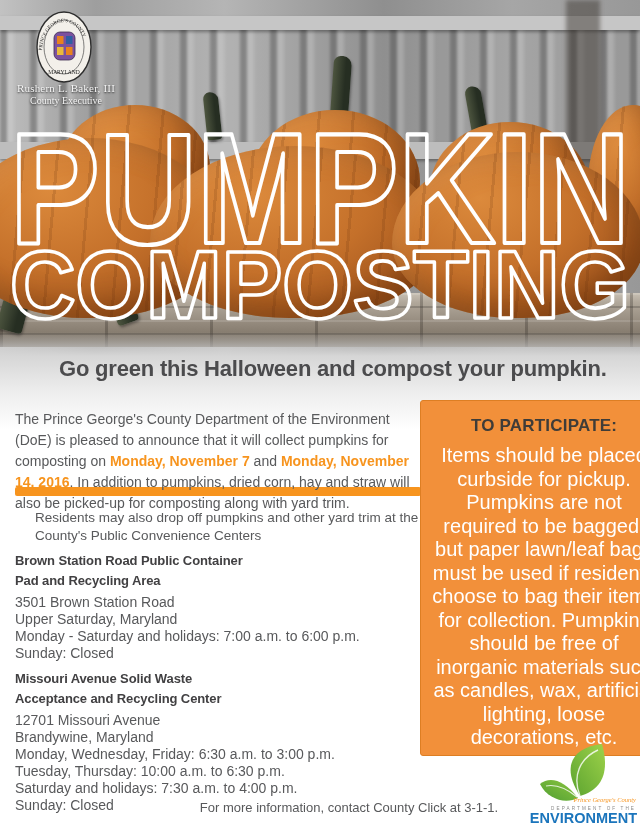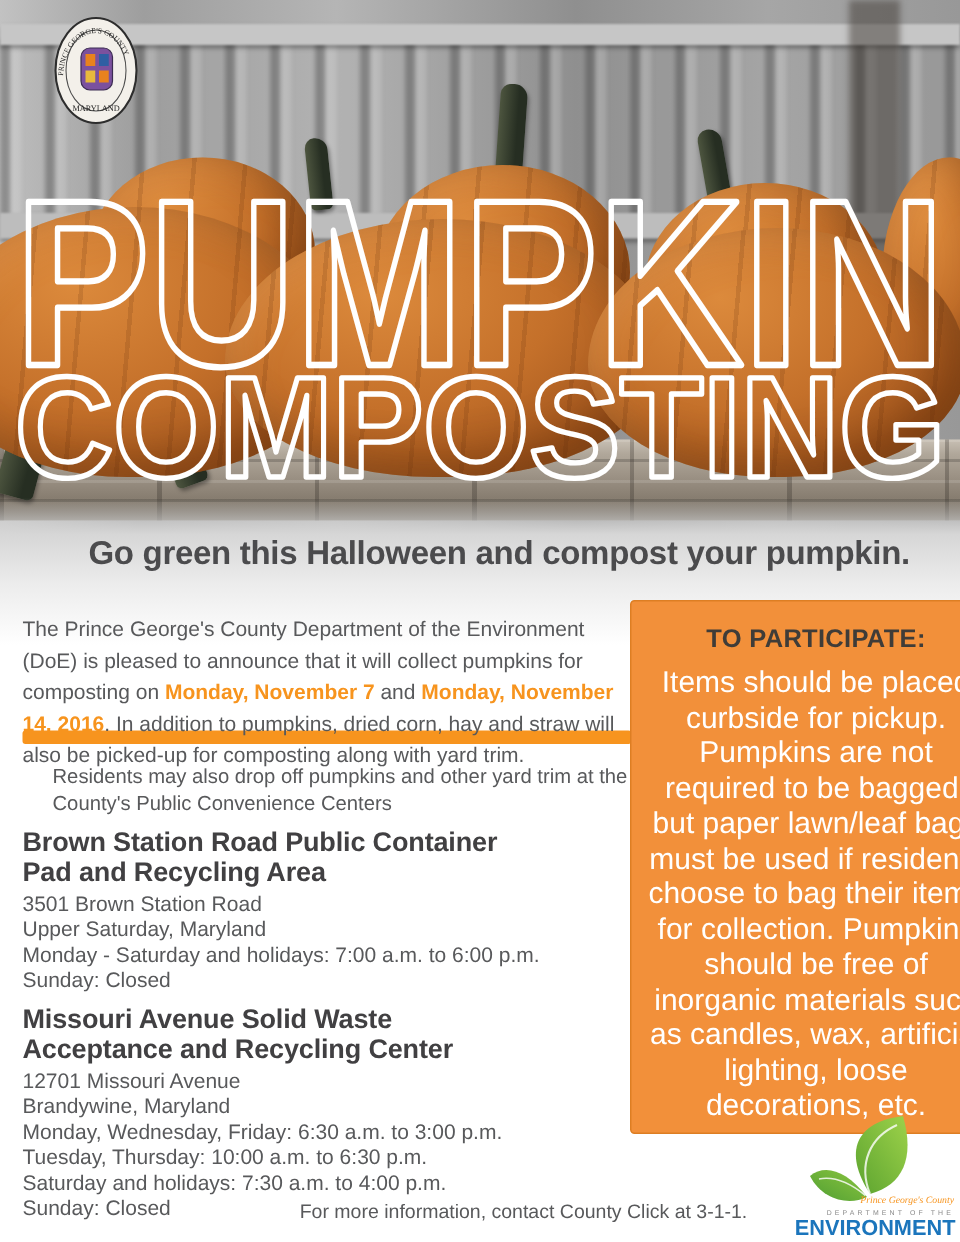--- a/index.html
+++ b/index.html
@@ -52,21 +52,21 @@
     font-size:22px; font-weight:700; color:#4b4b4d; letter-spacing:-.2px;margin-left:44px;}
   .intro{position:absolute; left:15px; top:395px; width:402px; z-index:12;
     font-size:14px; line-height:21px; color:#58595b;}
   .orange-bold{color:#F7941E; font-weight:700;}
   .divider{position:absolute; left:15px; top:487px; width:406px; height:9px;
     background:#F7941E; border-radius:2px;}
   .dropoff{position:absolute; left:15px; top:509px; width:404px;
     font-size:13.5px; line-height:17.5px; color:#58595b;margin-left:20px;}
   .locations{position:absolute; left:15px; top:551px; width:404px;}
   .loc{margin-bottom:7px;}
-  .loc-name{font-size:18px; font-weight:700; line-height:20px; color:#414042; letter-spacing:-.1px;}
+  .loc-name{font-size:13px; font-weight:700; line-height:20px; color:#414042; letter-spacing:-.1px;}
   .loc-details{margin-top:3px; font-size:14px; line-height:17px; color:#58595b;}
   
   .participate{position:absolute; left:420px; top:400px; width:248px; height:356px;
     background:#F2903A; border:1px solid #DD7E23; border-radius:3px; box-sizing:border-box;
     text-align:center; z-index:12;}
   .participate h2{margin:15px 8px 8px 8px; font-size:17px; color:#3f3c38; letter-spacing:.2px;}
   .participate p{margin:0 9px; font-size:20px; line-height:23.5px; color:#ffffff;}
   
   .footer{position:absolute; left:0; top:800px; width:640px; text-align:center;
     font-size:13px; color:#58595b;padding-left:29px;}
@@ -112,20 +112,24 @@
     <text font-size="5" fill="#222" font-family="Liberation Serif, serif">
       <textPath href="#sealArc" startOffset="2%">PRINCE GEORGE'S COUNTY</textPath>
     </text>
     <rect x="36" y="26" width="21" height="28" rx="6" fill="#7B519E" stroke="#3c2c52" stroke-width="0.8"></rect>
     <rect x="39" y="30" width="6.5" height="8" fill="#E8821E"></rect>
     <rect x="48" y="30" width="6.5" height="8" fill="#2E5FA3"></rect>
     <rect x="39" y="41" width="6.5" height="8" fill="#E8B93C"></rect>
     <rect x="48" y="41" width="6.5" height="8" fill="#E8821E"></rect>
     <text x="46" y="68" text-anchor="middle" font-size="5.5" fill="#222" font-family="Liberation Serif, serif">MARYLAND</text>
   </svg>
+  <div class="exec">
+    <div class="l1">Rushern L. Baker, III</div>
+    <div class="l2">County Executive</div>
+  </div>
 
   <div class="content-fade"></div>
 
   <div class="headline">Go green this Halloween and compost your pumpkin.</div>
 
   <p class="intro"><span>The Prince George's County Department of the Environment (DoE) is pleased to announce that it will collect pumpkins for composting on </span><span class="orange-bold">Monday, November 7</span><span> and </span><span class="orange-bold">Monday, November 14, 2016</span><span>. In addition to pumpkins, dried corn, hay and straw will also be picked-up for composting along with yard trim.</span></p>
 
   <div class="divider"></div>
 
   <div class="dropoff">Residents may also drop off pumpkins and other yard trim at the County's Public Convenience Centers</div>

